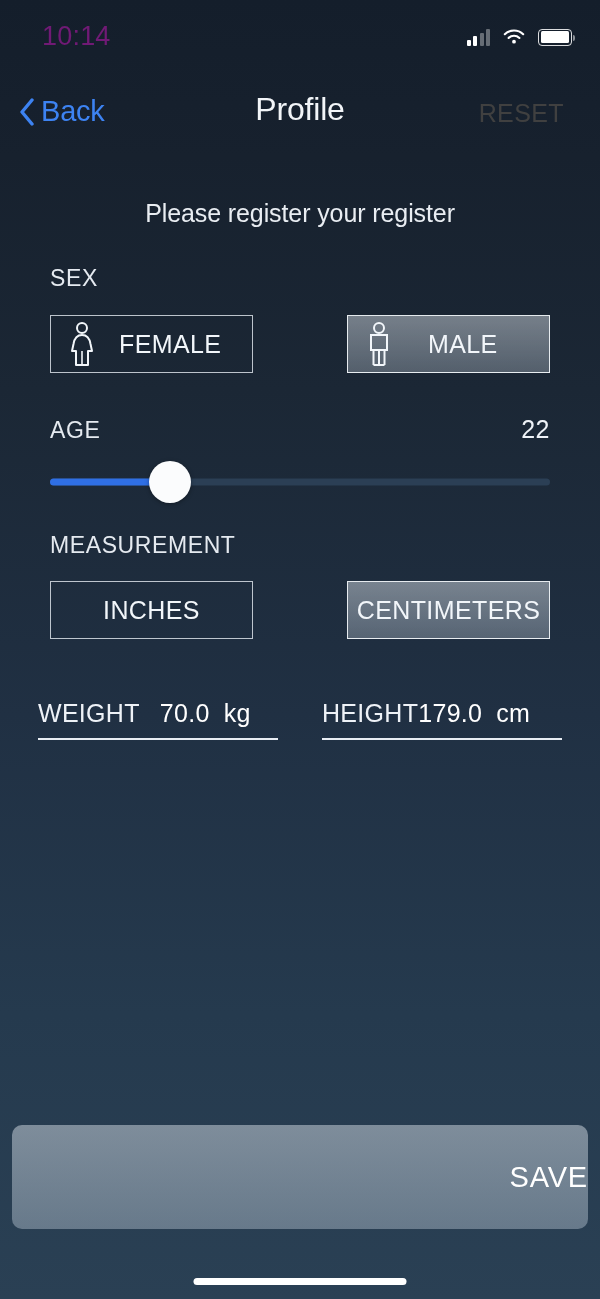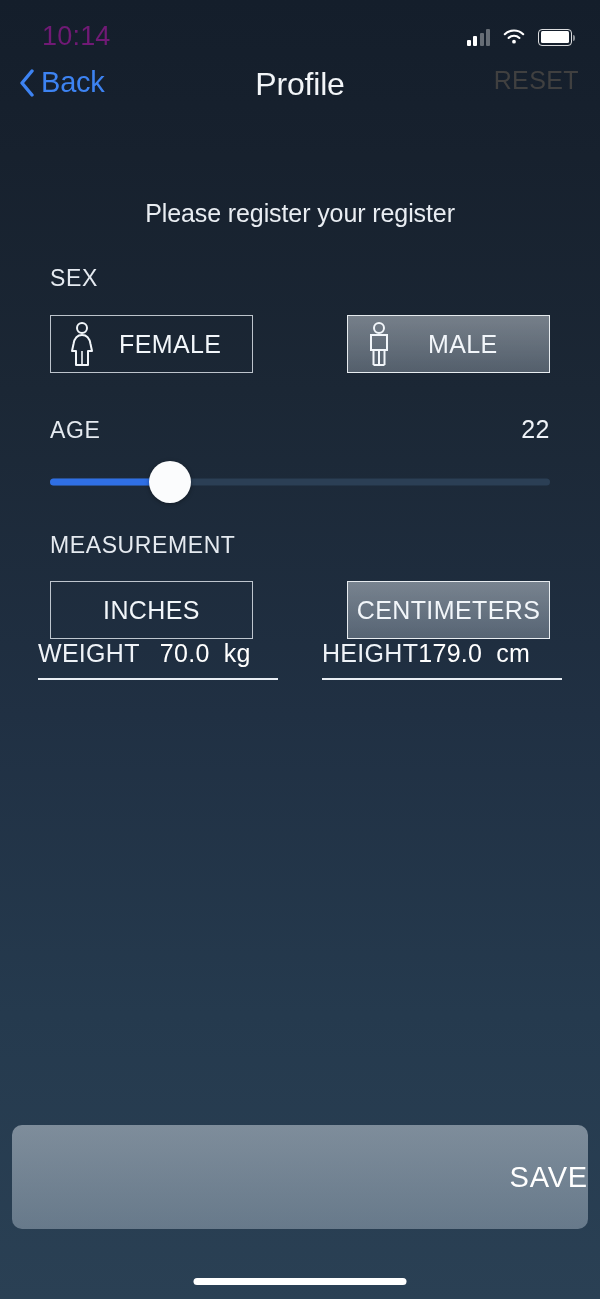--- a/index.html
+++ b/index.html
@@ -83,22 +83,22 @@
     height: 100%;
     width: 100%;
     background: #ffffff;
     border-radius: 1.5px;
   }
 
   
   .nav-bar {
     height: 62px;
     display: flex;
-    align-items: flex-start;
-    padding: 0 21px 0 18px;
+    align-items: flex-end;
+    padding: 0 36px 0 18px;
     position: relative;
   }
   .nav-back {
     display: flex;
     align-items: center;
     gap: 6px;
     color: #3d83f2;
     cursor: pointer;
   }
   .nav-back .chev { width: 17px; height: 28px; display:block; }
@@ -366,21 +366,21 @@
   <div class="opt-row" style="margin-top:22px">
     <div class="opt-btn">
       <span class="label">INCHES</span>
     </div>
     <div class="opt-btn selected">
       <span class="label">CENTIMETERS</span>
     </div>
   </div>
 </div>
 
-<div class="fields-row" style="">
+<div class="fields-row" style="margin-top:60px">
   <div class="field field-weight">
     <span class="field-name">WEIGHT</span>
     <span class="field-value">70.0</span>
     <span class="field-unit">kg</span>
   </div>
   <div class="field field-height">
     <span class="field-name">HEIGHT</span>
     <span class="field-value">179.0</span>
     <span class="field-unit">cm</span>
   </div>

